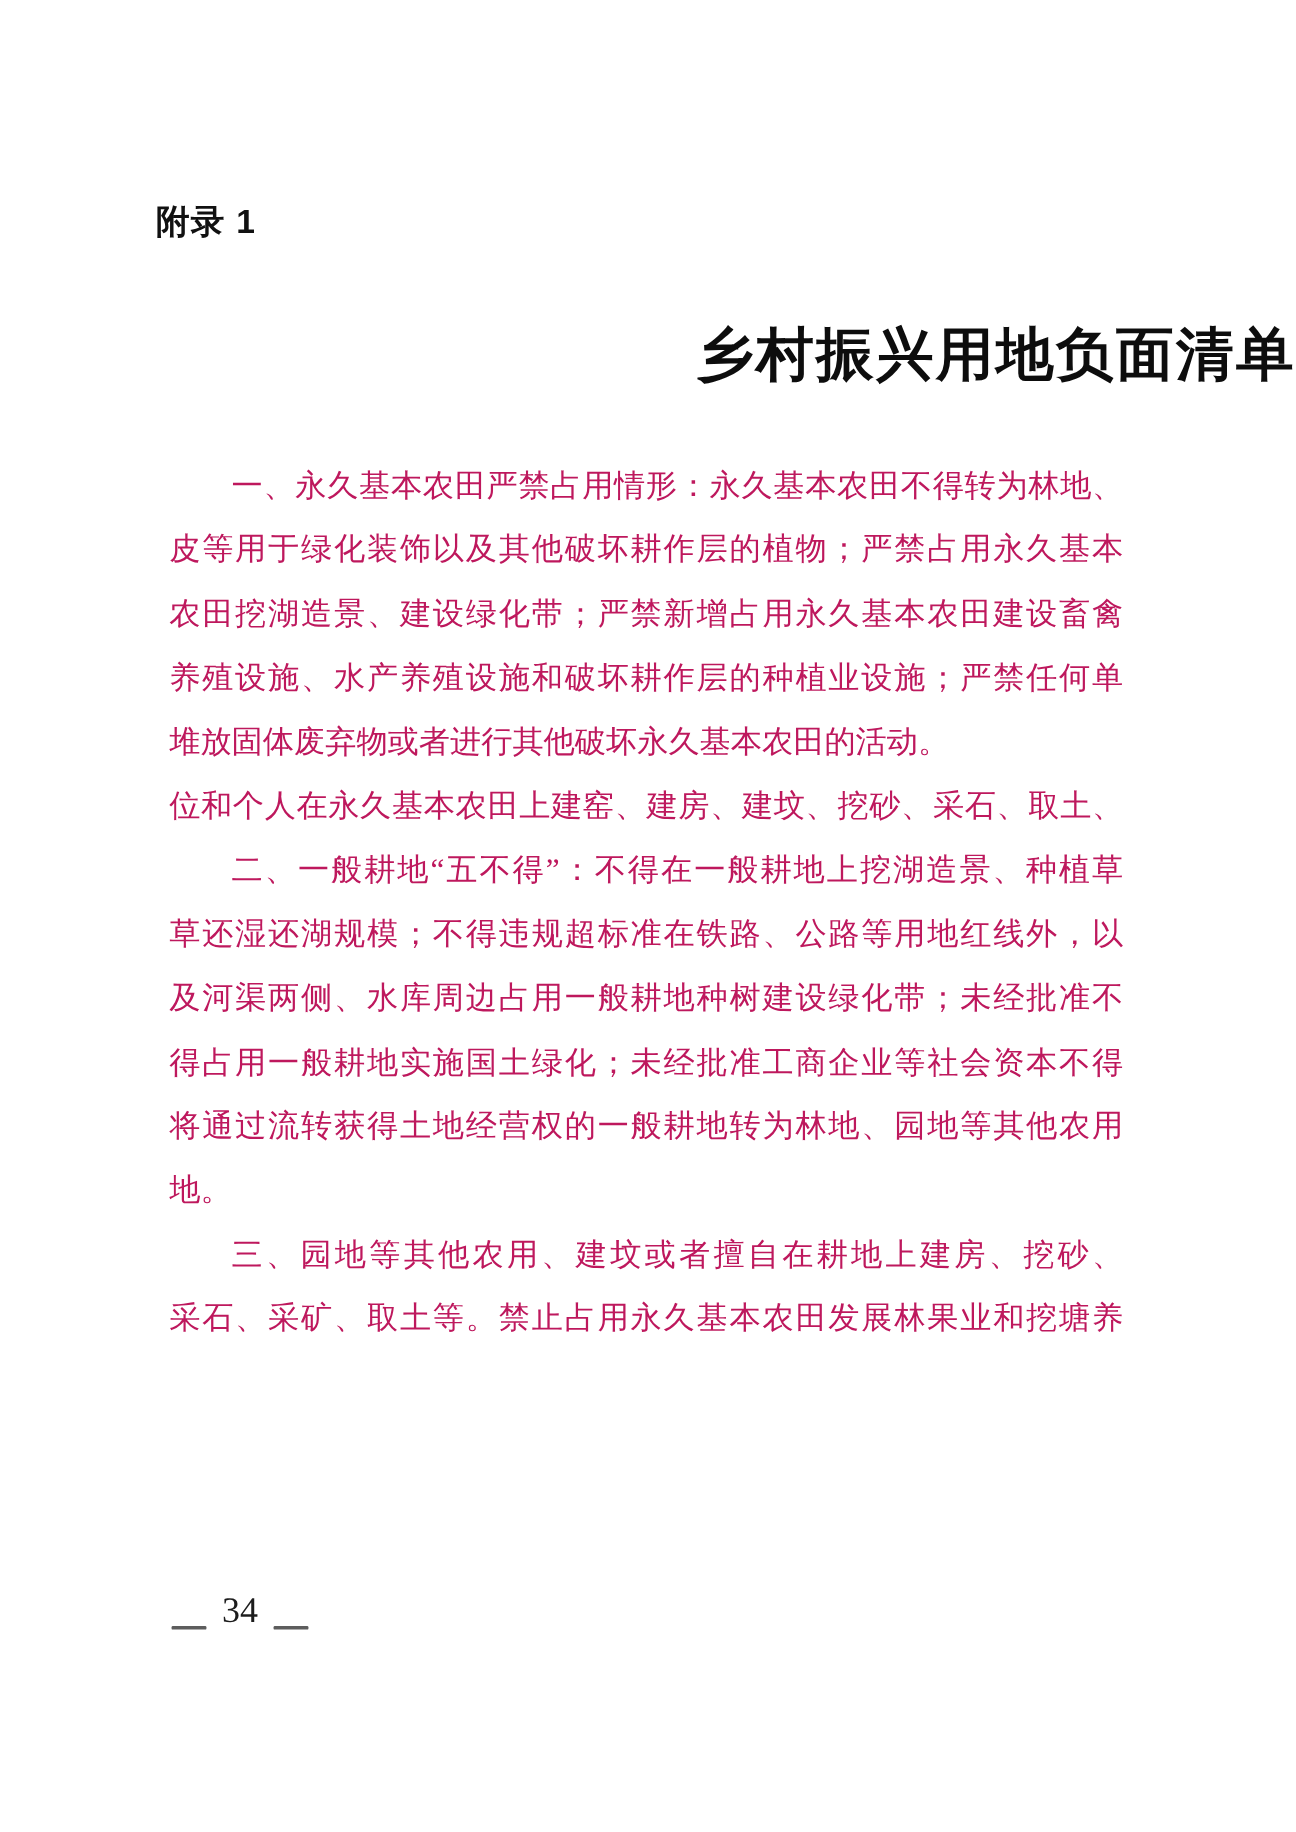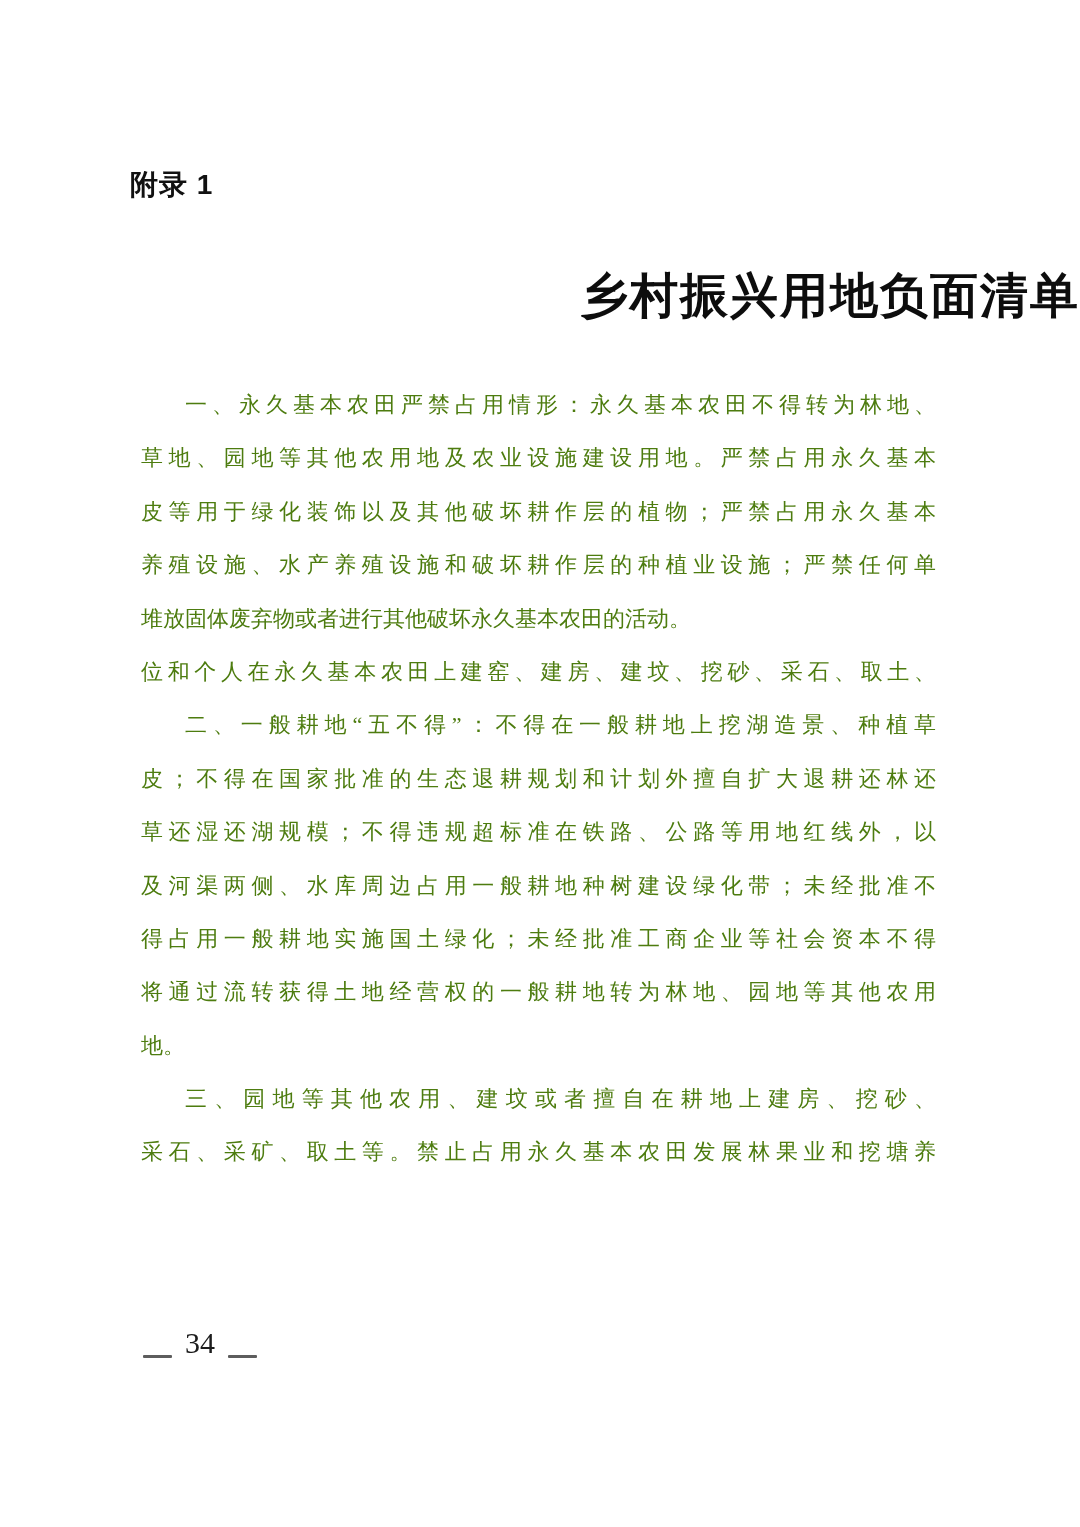--- a/index.html
+++ b/index.html
@@ -37,22 +37,22 @@
     font-weight: 700;
     color: #0d0d0d;
     letter-spacing: 2px;
     font-family: "Liberation Serif", "DejaVu Serif", serif;
   }
   .body-text {
     position: absolute;
     left: 141px;
     top: 378px;
     width: 795px;
-    font-size: 22px;
-    color: #4d7c0f;
+    font-size: 26px;
+    color: #be185d;
   }
   .para {
     margin: 0;
     padding: 0;
   }
   .line {
     height: 53.4px;
     line-height: 53.4px;
     text-align: justify;
     text-align-last: justify;
@@ -92,30 +92,29 @@
 <div class="page">
 
   <div class="appendix-label">附录 1</div>
 
   <div class="doc-title">乡村振兴用地负面清单</div>
 
   <div class="body-text">
 
     <div class="para">
       <div class="line indent">一、永久基本农田严禁占用情形：永久基本农田不得转为林地、</div>
-      <div class="line">草地、园地等其他农用地及农业设施建设用地。严禁占用永久基本</div>
       <div class="line">皮等用于绿化装饰以及其他破坏耕作层的植物；严禁占用永久基本</div>
+      <div class="line">农田挖湖造景、建设绿化带；严禁新增占用永久基本农田建设畜禽</div>
       <div class="line">养殖设施、水产养殖设施和破坏耕作层的种植业设施；严禁任何单</div>
       <div class="line short">堆放固体废弃物或者进行其他破坏永久基本农田的活动。</div>
       <div class="line">位和个人在永久基本农田上建窑、建房、建坟、挖砂、采石、取土、</div>
     </div>
 
     <div class="para">
       <div class="line indent">二、一般耕地“五不得”：不得在一般耕地上挖湖造景、种植草</div>
-      <div class="line">皮；不得在国家批准的生态退耕规划和计划外擅自扩大退耕还林还</div>
       <div class="line">草还湿还湖规模；不得违规超标准在铁路、公路等用地红线外，以</div>
       <div class="line">及河渠两侧、水库周边占用一般耕地种树建设绿化带；未经批准不</div>
       <div class="line">得占用一般耕地实施国土绿化；未经批准工商企业等社会资本不得</div>
       <div class="line">将通过流转获得土地经营权的一般耕地转为林地、园地等其他农用</div>
       <div class="line short">地。</div>
     </div>
 
     <div class="para">
       <div class="line indent">三、园地等其他农用、建坟或者擅自在耕地上建房、挖砂、</div>
       <div class="line">采石、采矿、取土等。禁止占用永久基本农田发展林果业和挖塘养</div>

